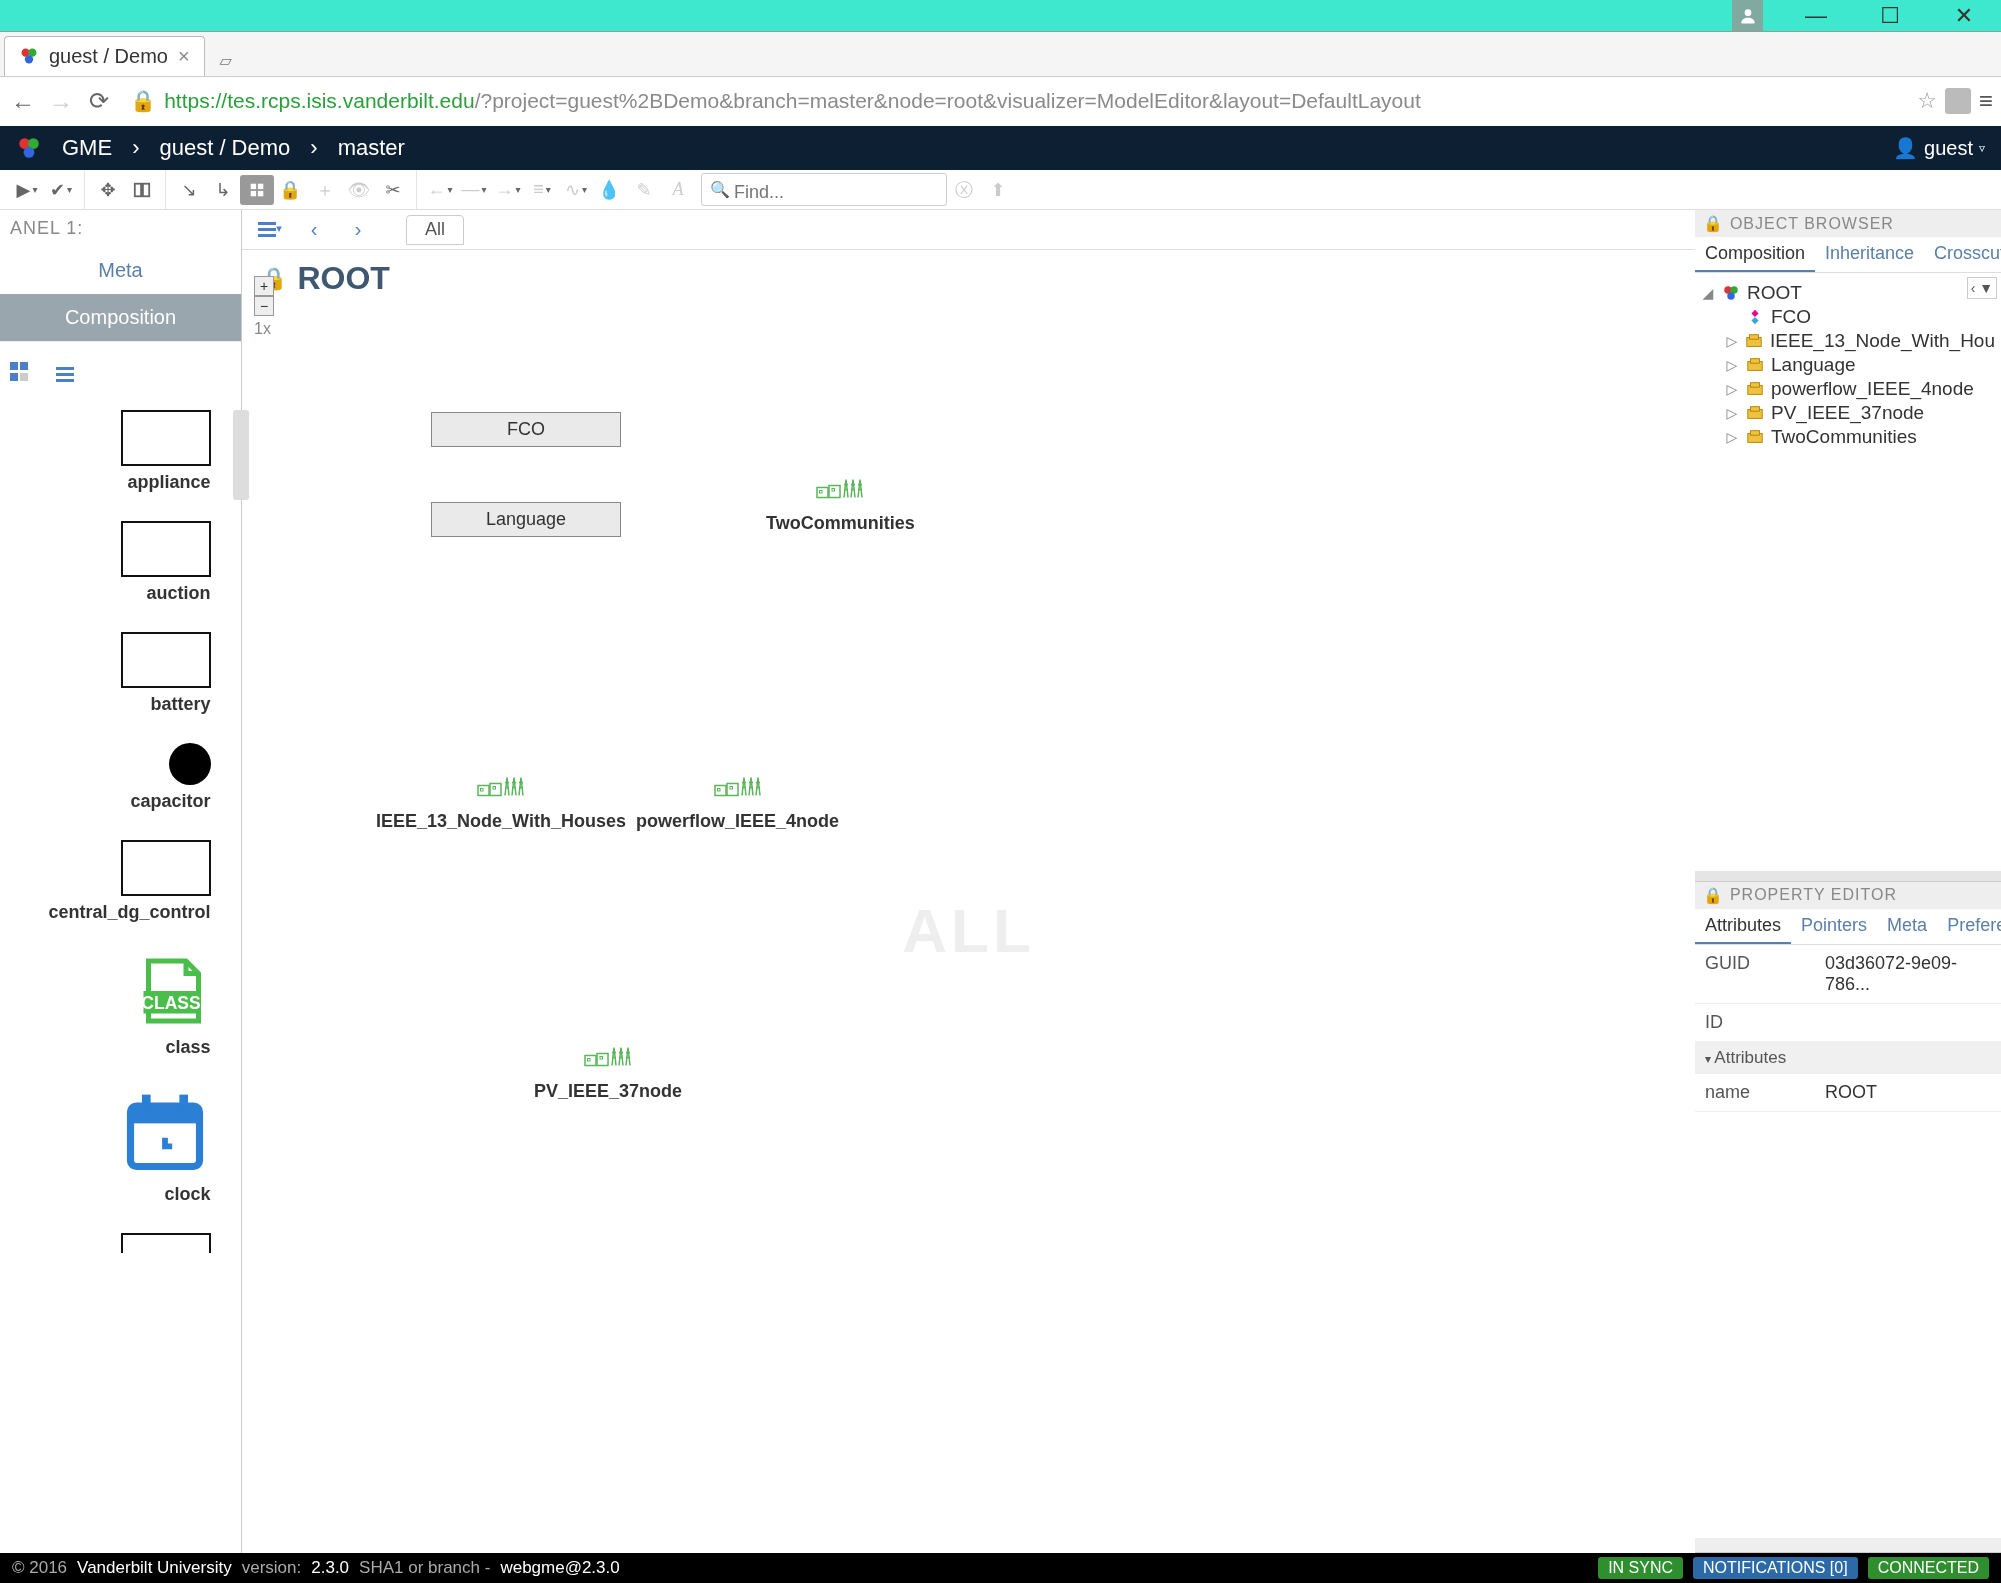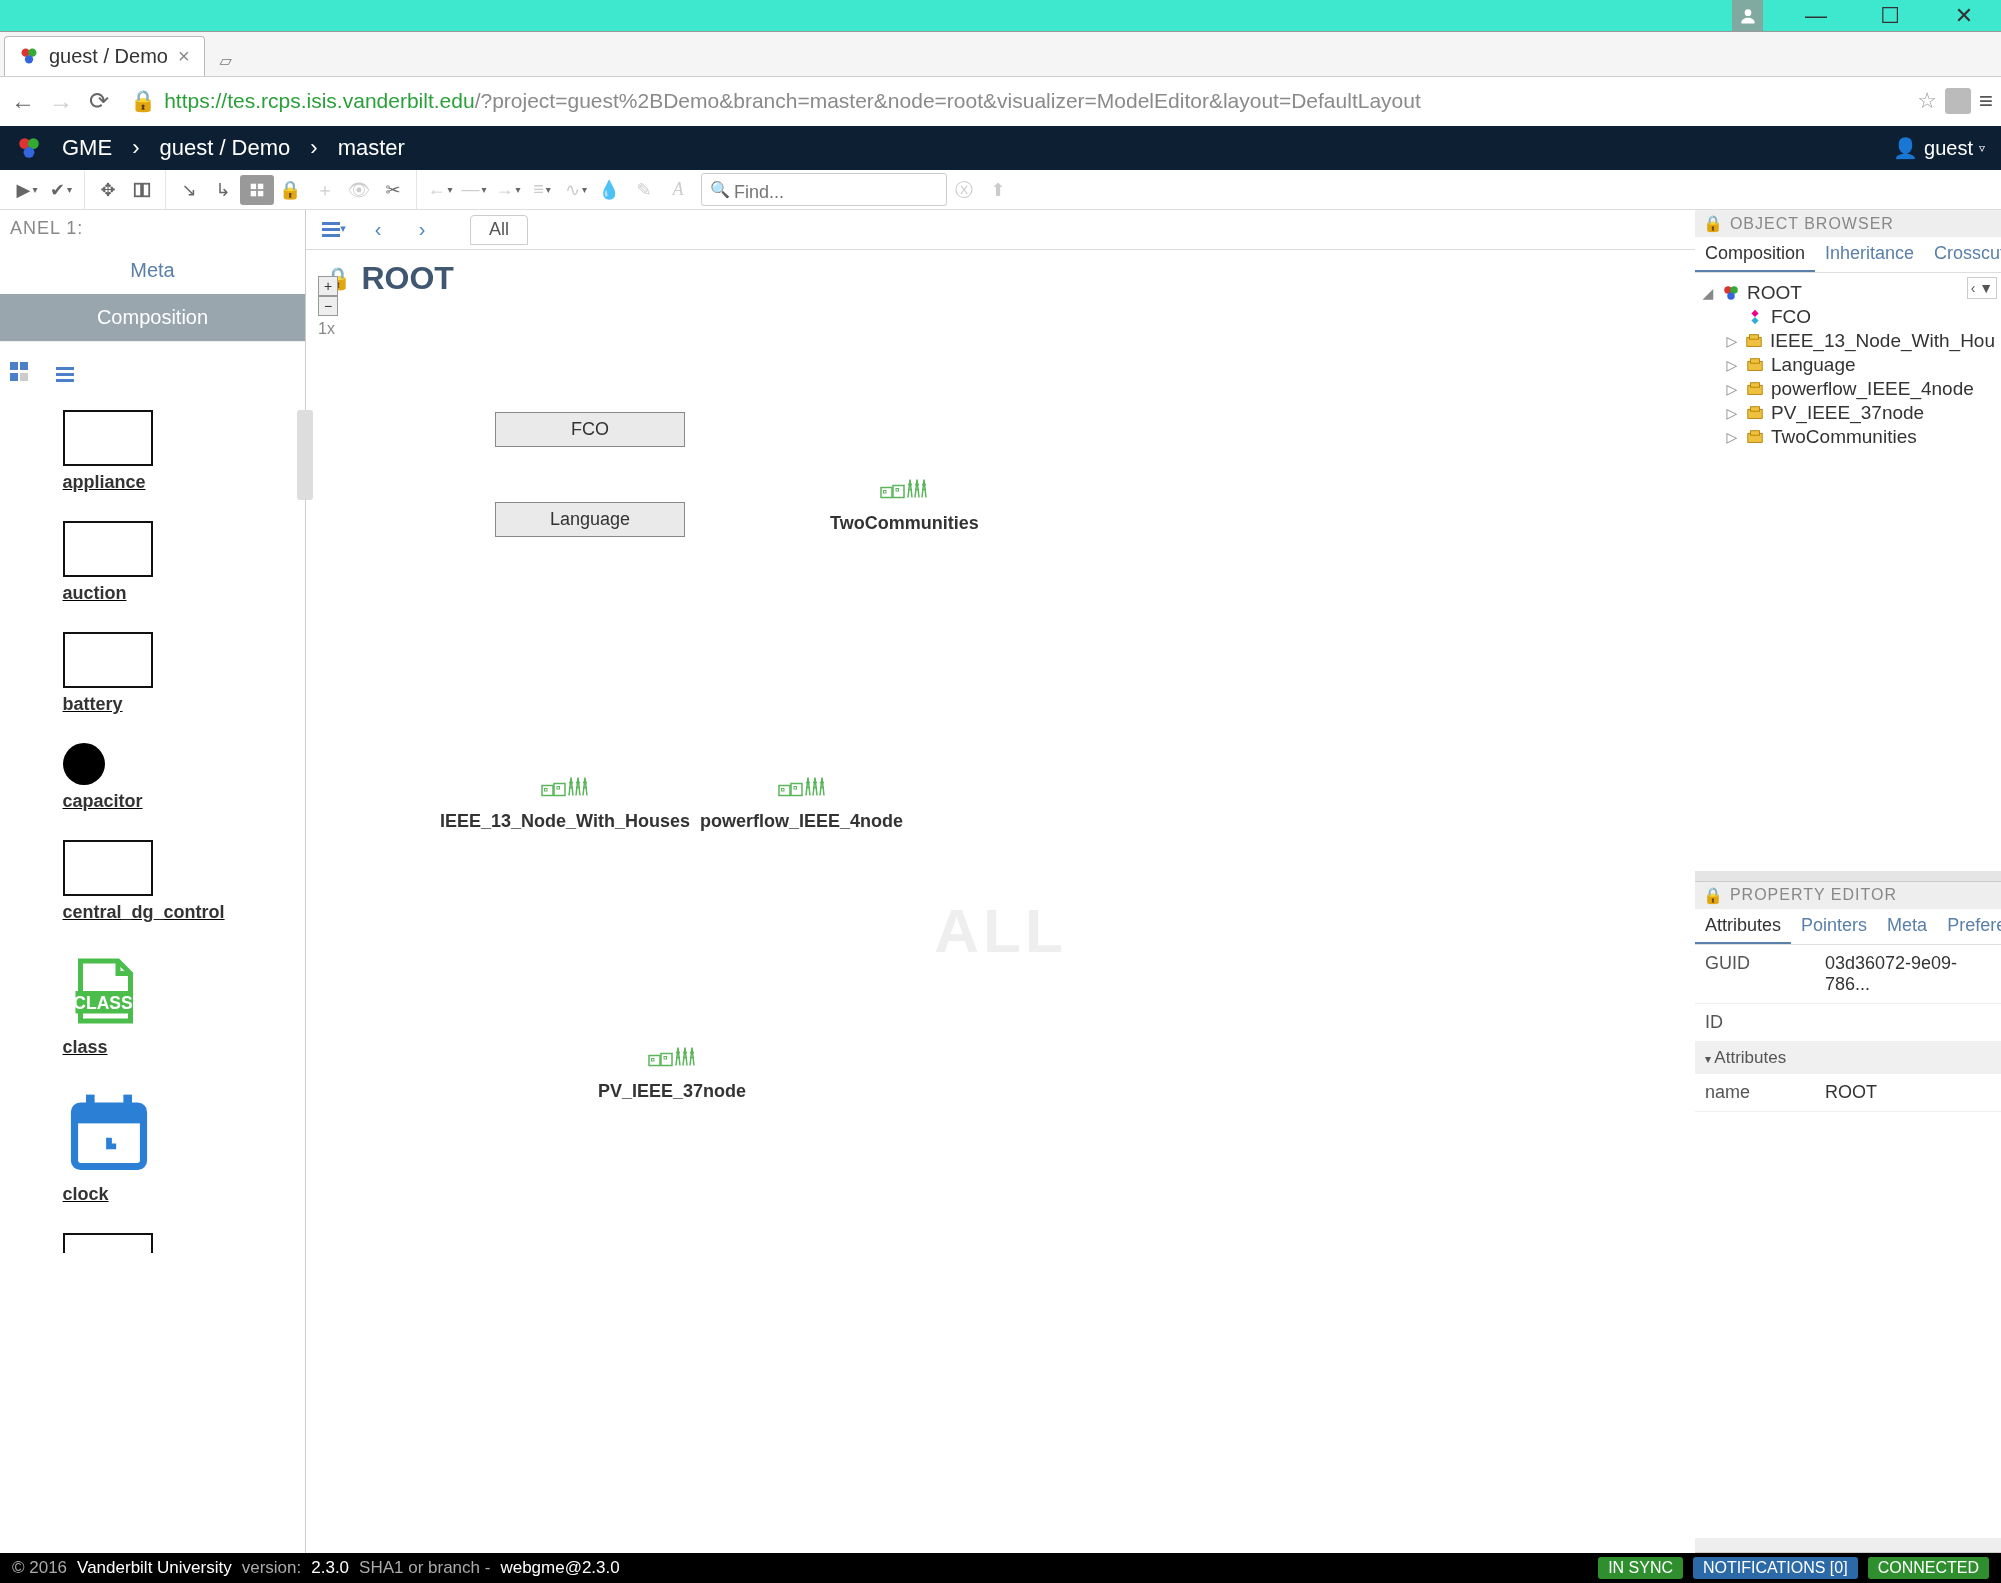--- a/index.html
+++ b/index.html
@@ -41,31 +41,31 @@
 .tbtn.caret::after { content:"▾"; font-size:10px; margin-left:2px; color:#666; }
 .tbtn.active { background:#999; color:#fff; border-radius:3px; }
 .tbtn.disabled { color:#ccc; }
 .searchwrap { display:flex; align-items:center; border:1px solid #ccc; border-radius:3px; padding: 2px 8px; margin-left: 6px; width: 246px; }
 .searchwrap input { border:none; outline:none; font-size:18px; width:100%;margin-top:6px; }
 .searchwrap .sicon { color:#888; margin-right:4px; }
 .tbtn svg { width:18px; height:18px; }
 
 .main { display:flex; height: calc(100% - 31px - 95px - 44px - 40px - 30px); background:#fff; }
 
-.leftpanel { width: 306px; border-right: 1px solid #ccc; display:flex; flex-direction:column; position:relative; background:#fff; }
+.leftpanel { width: 242px; border-right: 1px solid #ccc; display:flex; flex-direction:column; position:relative; background:#fff; }
 .leftpanel .panel-title { font-size:18px; color:#888; padding: 8px 10px; letter-spacing:1px; }
 .leftpanel .panel-tabs { display:flex; flex-direction:column; }
 .leftpanel .panel-tab { text-align:center; padding: 12px 0; font-size:20px; color:#5a7fa8; background:#fff; cursor:pointer; }
 .leftpanel .panel-tab.active { background:#9aa6ae; color:#fff; }
 .leftpanel .viewswitch { display:flex; gap: 26px; padding: 10px 0 10px 10px; border-top:1px solid #eee; }
 .leftpanel .viewswitch .vicon { font-size:20px; color:#4b80c8; }
 .leftpanel .viewswitch .vicon.dim { color:#4b80c8; }
 .leftpanel .scrollzone { flex:1; overflow-y:auto; }
 .palette { display:flex; flex-direction:column; align-items:center; gap: 28px; padding: 18px 0 30px 0; }
-.pal-item { display:flex; flex-direction:column; align-items:flex-start; gap:6px; width: 180px; text-decoration: underline; }
+.pal-item { display:flex; flex-direction:column; align-items:flex-end; gap:6px; width: 180px; }
 .pal-box { width: 90px; height: 56px; border: 2px solid #111; background:#fff; }
 .pal-label { font-size:18px; font-weight:bold; color:#333; }
 .pal-circle { width:42px; height:42px; border-radius:50%; background:#000; }
 .leftpanel .resizetab { position:absolute; right:-8px; top: 200px; width:16px; height: 90px; background:#ddd; border-radius:3px; }
 
 .center { flex:1; display:flex; flex-direction:column; position:relative; overflow:hidden; }
 .centerbar { height: 40px; display:flex; align-items:center; border-bottom:1px solid #ddd; padding: 0 8px; gap: 4px; }
 .centerbar .cbtn { width: 40px; display:flex; justify-content:center; color:#4b80c8; font-size:20px; }
 .centerbar .cbtn.caret::after { content:" ▾"; font-size:11px; }
 .centerbar .tab { height: 30px; border:1px solid #ccc; font-size:18px; padding: 0 18px; display:flex; align-items:center; color:#555; background:#fff; }

